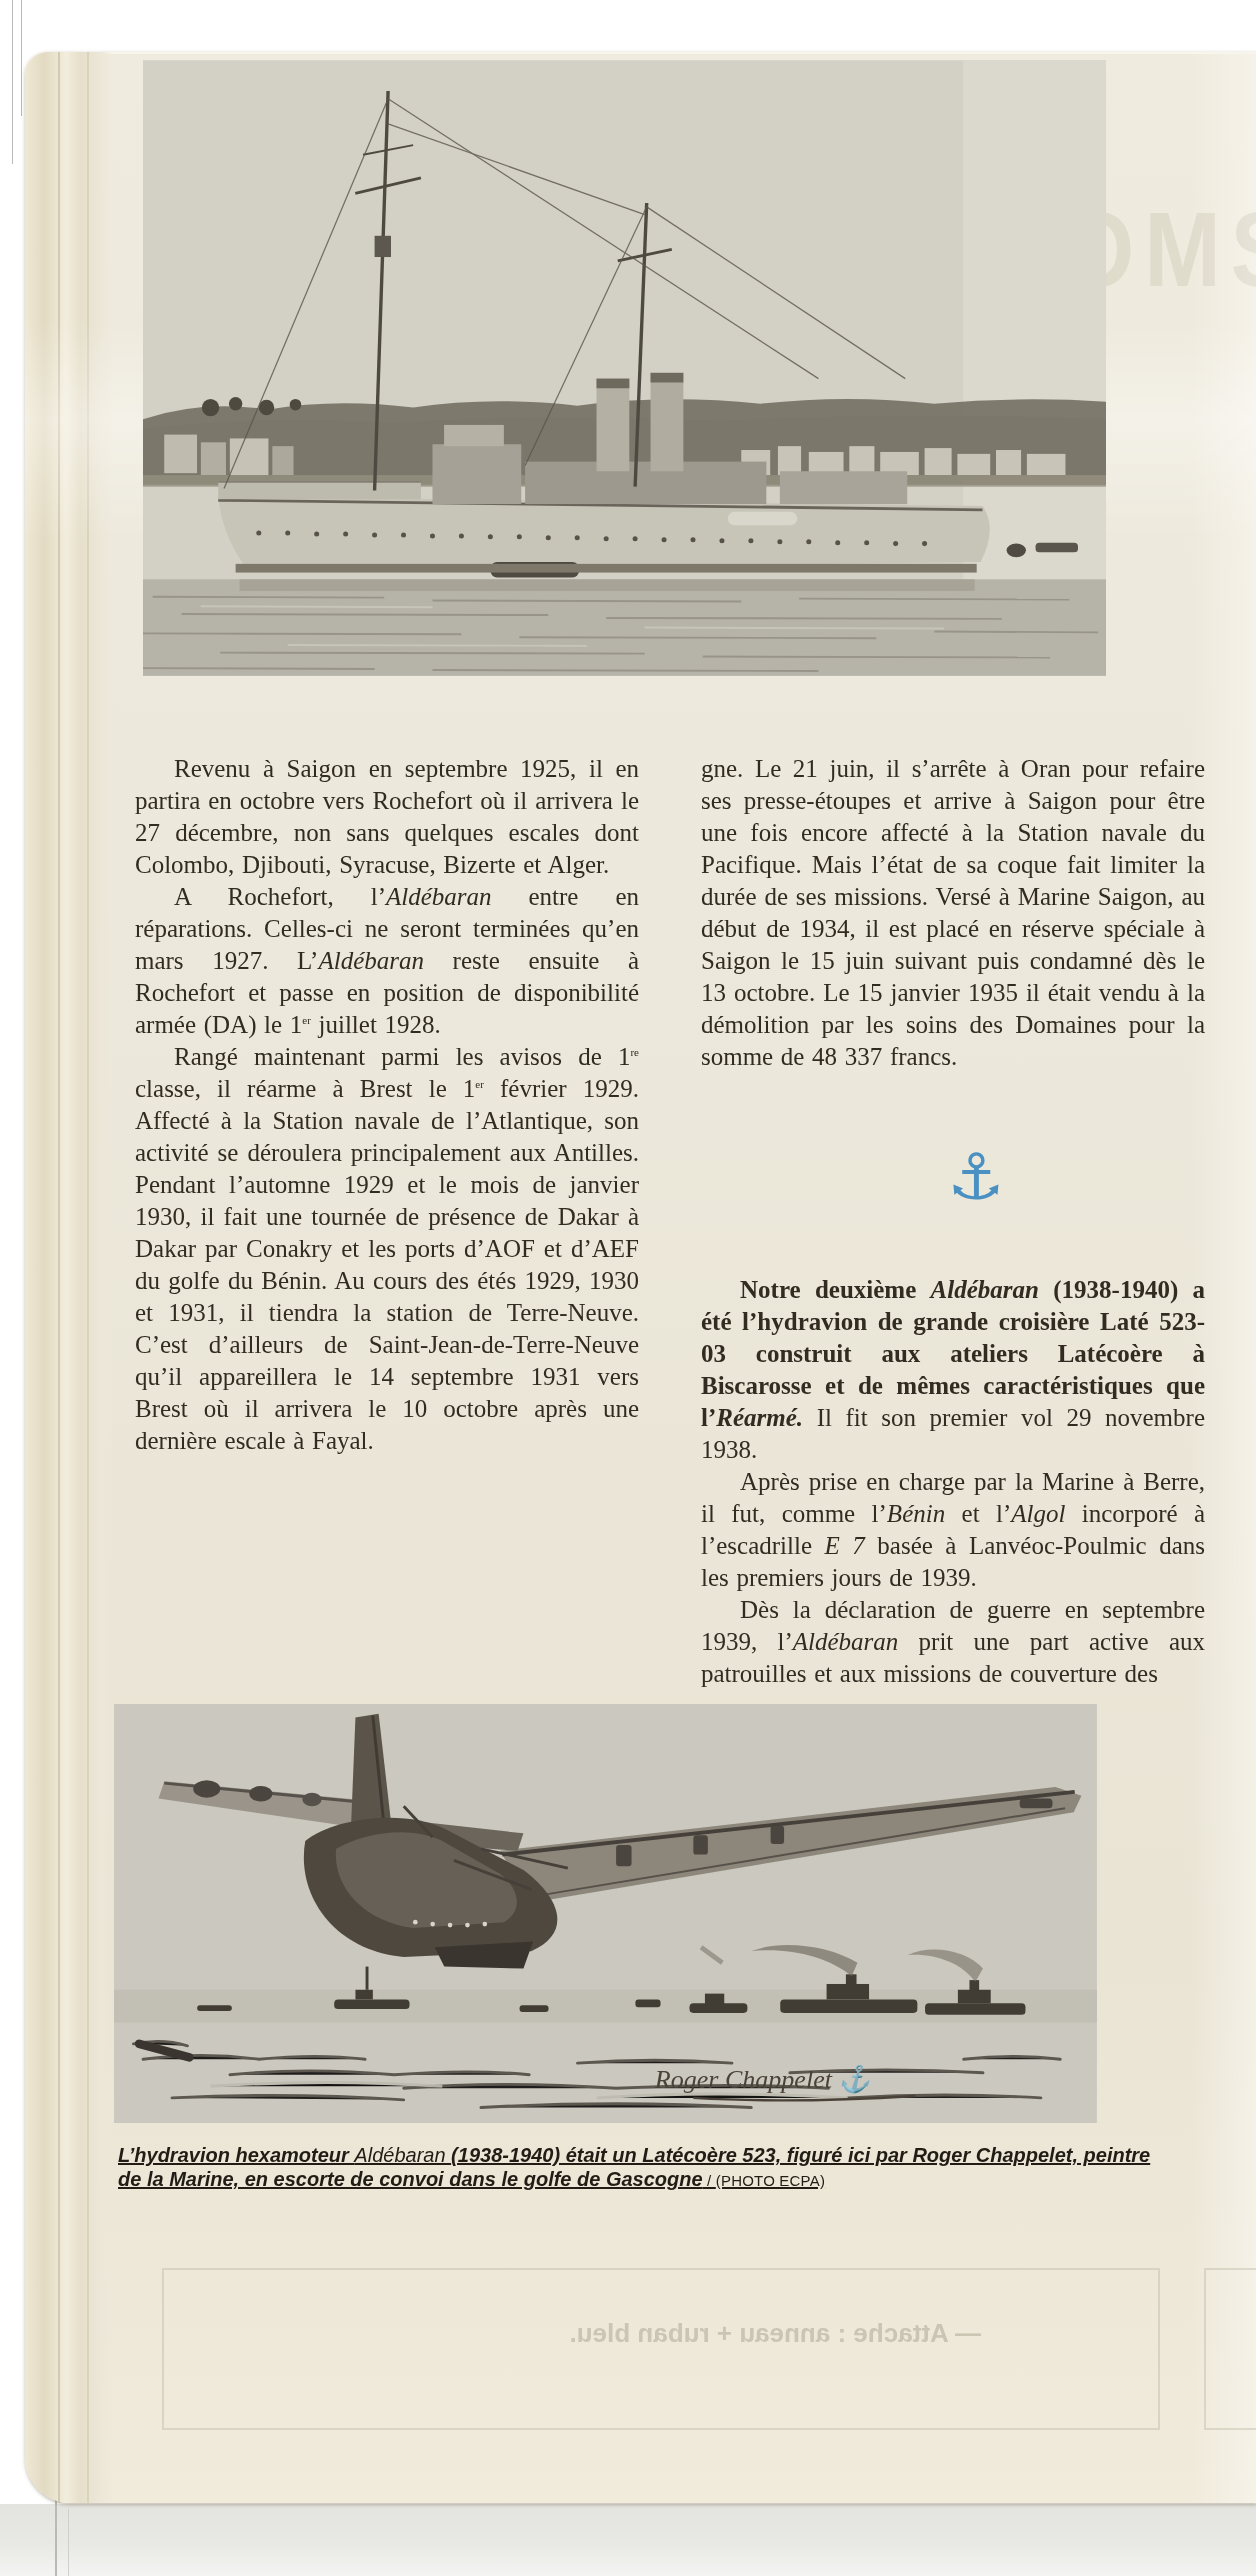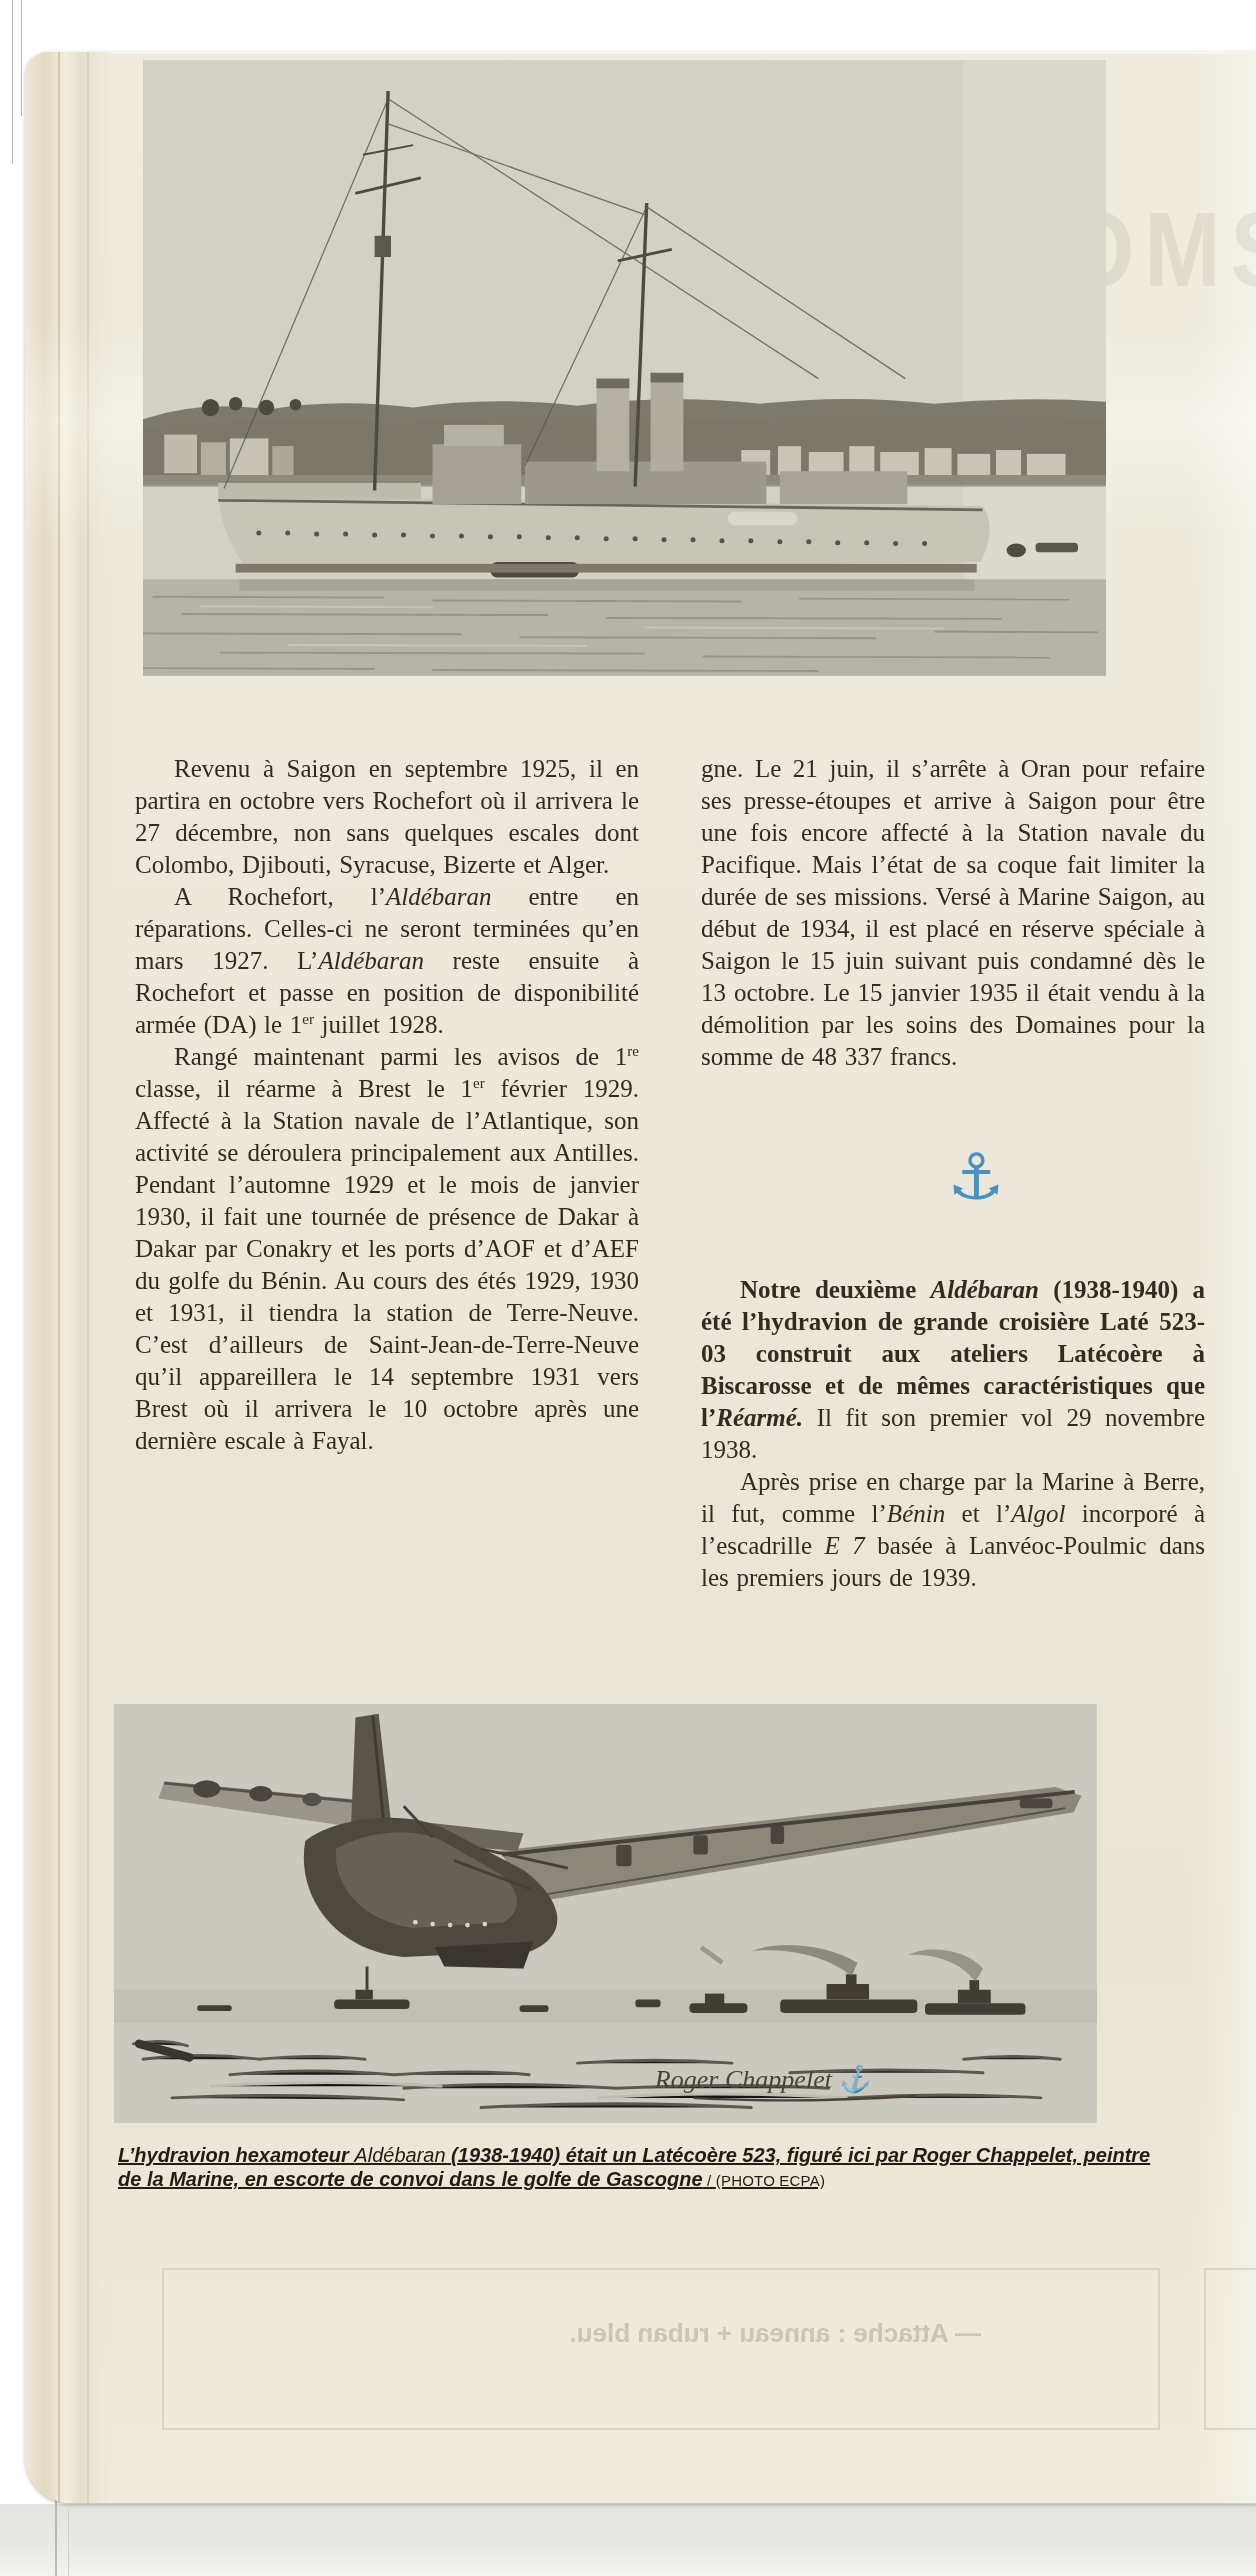--- a/index.html
+++ b/index.html
@@ -39,21 +39,21 @@
   .caption .bi{font-weight:bold;font-style:italic;}
   .caption .i{font-style:italic;}
   .caption .sm{font-size:15px;font-weight:normal;font-style:normal;letter-spacing:0.2px;}
   
   .col{position:absolute;font-size:25px;line-height:32px;color:#322b21;
        text-align:justify;word-spacing:1.4px;}
   .para{text-align:justify;font-family:Liberation Serif, serif;}
   .para.indent{text-indent:39px;}
   .col .i{font-style:italic;}
   .col .b{font-weight:bold;}
-  .col .sup{font-size:15px;vertical-align:super;line-height:0;}
+  .col .sup{font-size:11px;vertical-align:super;line-height:0;}
   
   .anchor-divider{position:absolute;left:898px;top:1085px;width:106px;height:81px;
        color:#4a90c2;font-size:64px;line-height:81px;text-align:center;
        font-family:"DejaVu Sans",sans-serif;}
 </style>
 </head>
 <body>
 
 <div id="stage">
 
@@ -203,20 +203,21 @@
 
     <div class="col" style="left:676px;top:701px;width:504px;">
         <div class="para"><span>gne. Le 21 juin, il s’arrête à Oran pour refaire ses presse-étoupes et arrive à Saigon pour être une fois encore affecté à la Station navale du Pacifique. Mais l’état de sa coque fait limiter la durée de ses missions. Versé à Marine Saigon, au début de 1934, il est placé en réserve spéciale à Saigon le 15 juin suivant puis condamné dès le 13 octobre. Le 15 janvier 1935 il était vendu à la démolition par les soins des Domaines pour la somme de 48 337 francs.</span></div>
       </div>
 
     <div class="anchor-divider">⚓</div>
 
     <div class="col" style="left:676px;top:1222px;width:504px;">
         <div class="para indent"><span class="b">Notre deuxième </span><span class="i b">Aldébaran</span><span class="b"> (1938-1940) a été l’hydravion de grande croisière Laté 523-03 construit aux ateliers Latécoère à Biscarosse et de mêmes caractéristiques que l’</span><span class="i b">Réarmé.</span><span> Il fit son premier vol 29 novembre 1938.</span></div>
         <div class="para indent"><span>Après prise en charge par la Marine à Berre, il fut, comme l’</span><span class="i">Bénin</span><span> et l’</span><span class="i">Algol</span><span> incorporé à l’escadrille </span><span class="i">E 7</span><span> basée à Lanvéoc-Poulmic dans les premiers jours de 1939.</span></div>
+        <div class="para indent"><span>Dès la déclaration de guerre en septembre 1939, l’</span><span class="i">Aldébaran</span><span> prit une part active aux patrouilles et aux missions de couverture des</span></div>
       </div>
 
     <div class="photo" style="left:89px;top:1652px;width:983px;height:419px;">
       <svg width="983" height="419" viewBox="0 0 1018 434" xmlns="http://www.w3.org/2000/svg">
         <rect x="0" y="0" width="1018" height="434" fill="#cbc8bf"></rect>
         <rect x="0" y="296" width="1018" height="34" fill="#c2bfb5"></rect>
 
         <polygon points="400,152 975,86 1002,95 994,112 430,206" fill="#8d877b"></polygon>
         <line x1="402" y1="156" x2="995" y2="91" stroke="#45403a" stroke-width="4"></line>
         <line x1="430" y1="200" x2="985" y2="108" stroke="#56514a" stroke-width="2"></line>

